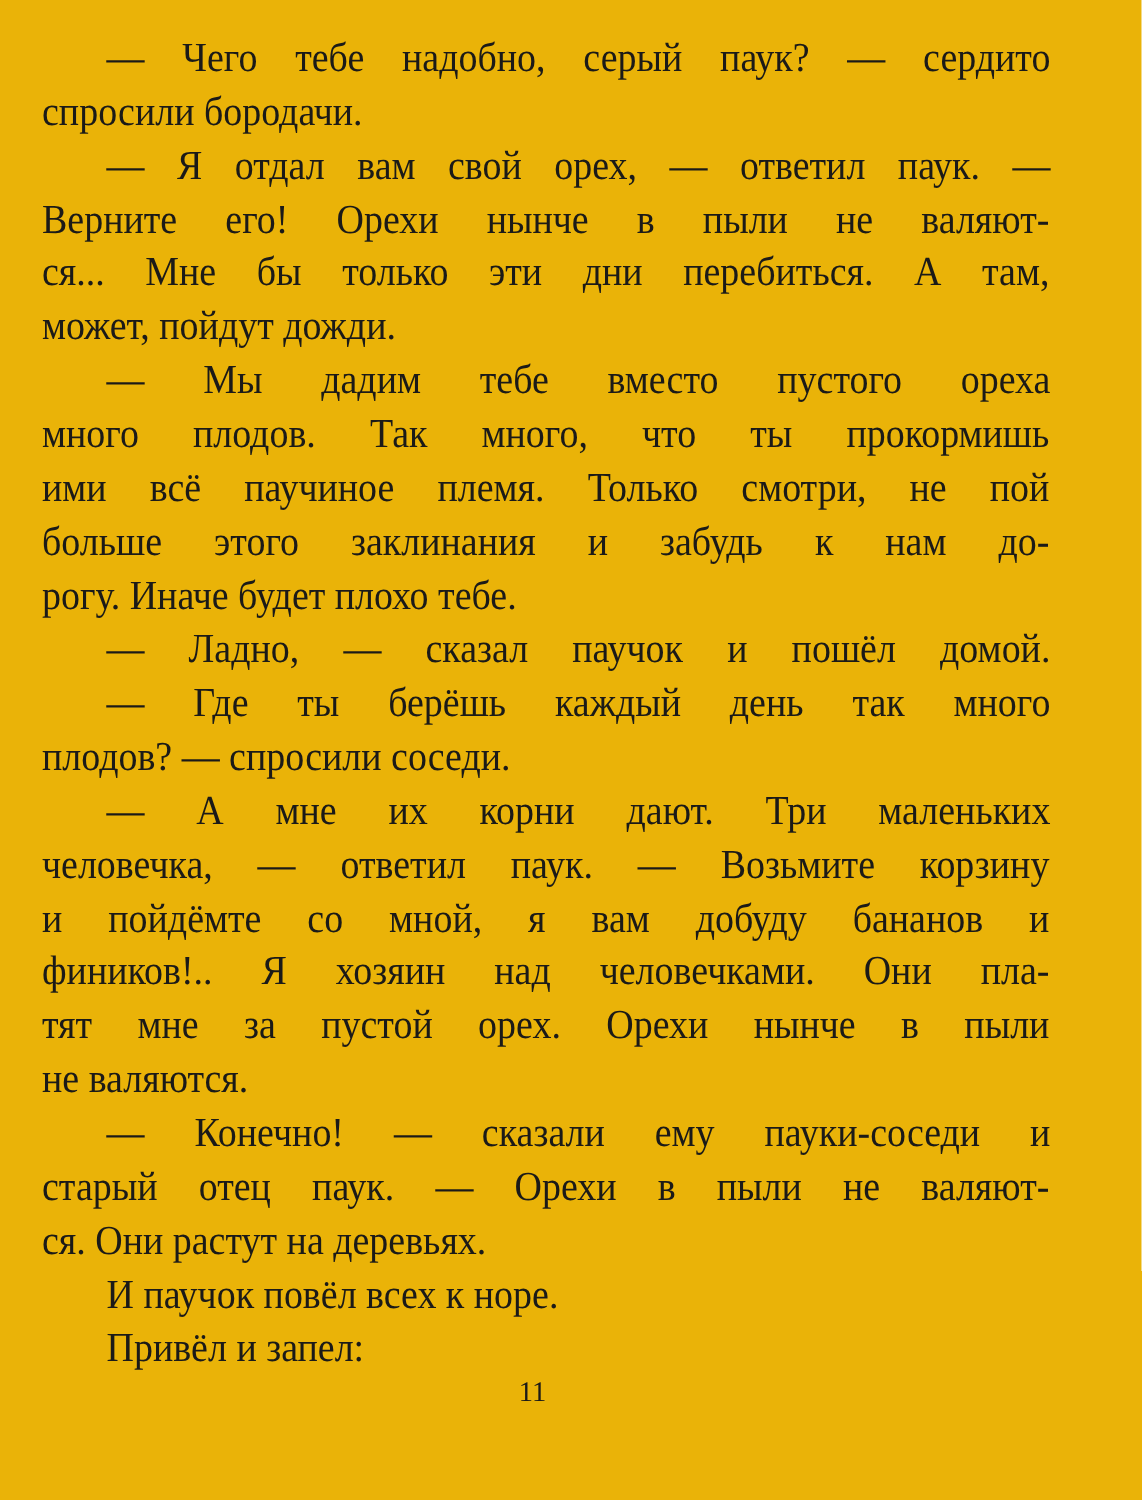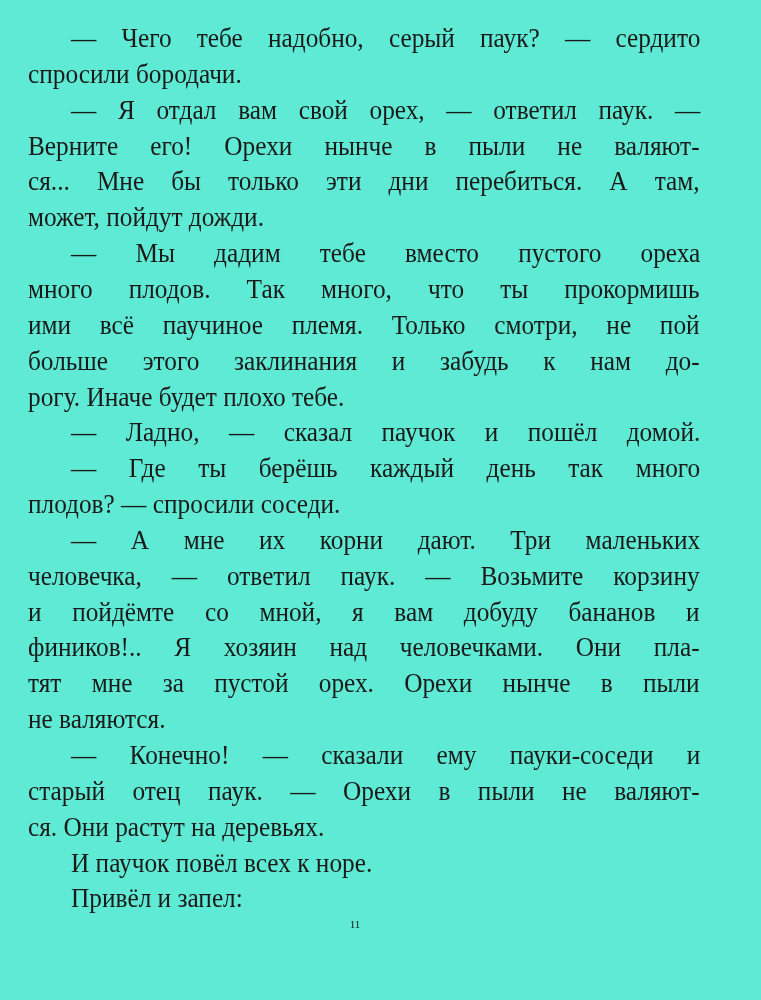--- a/index.html
+++ b/index.html
@@ -11,21 +11,21 @@
     width: 761px;
     height: 1000px;
     position: relative;
     overflow: hidden;
     background: #fbf9ec;
   }
   .page {
     position: absolute;
     left: 0; top: 0;
     width: 761px; height: 1000px;
-    background: #5eead4;
+    background: #eab308;
   }
   .line {
     position: absolute;
     left: 28px;
     width: 672px;
     height: 36px;
     font-family: "Liberation Serif", "DejaVu Serif", serif;
     font-size: 27.5px;
     line-height: 36px;
     color: #1b1a18;
@@ -38,21 +38,21 @@
   }
   .line.indent { left: 71px; width: 684px; }
   .line.last { text-align-last: left; }
   .page-number {
     position: absolute;
     left: 0;
     width: 710px;
     top: 918px;
     text-align: center;
     font-family: "Liberation Serif", "DejaVu Serif", serif;
-    font-size: 11px;
+    font-size: 19px;
     color: #1b1a18;
   }
 </style>
 </head>
 <body>
 
 <div class="page">
   <div id="text-block">
       <div class="line indent" style="top: 20px; width: 684px;">— Чего тебе надобно, серый паук? — сердито</div>
       <div class="line last" style="top: 55.85px;">спросили бородачи.</div>

